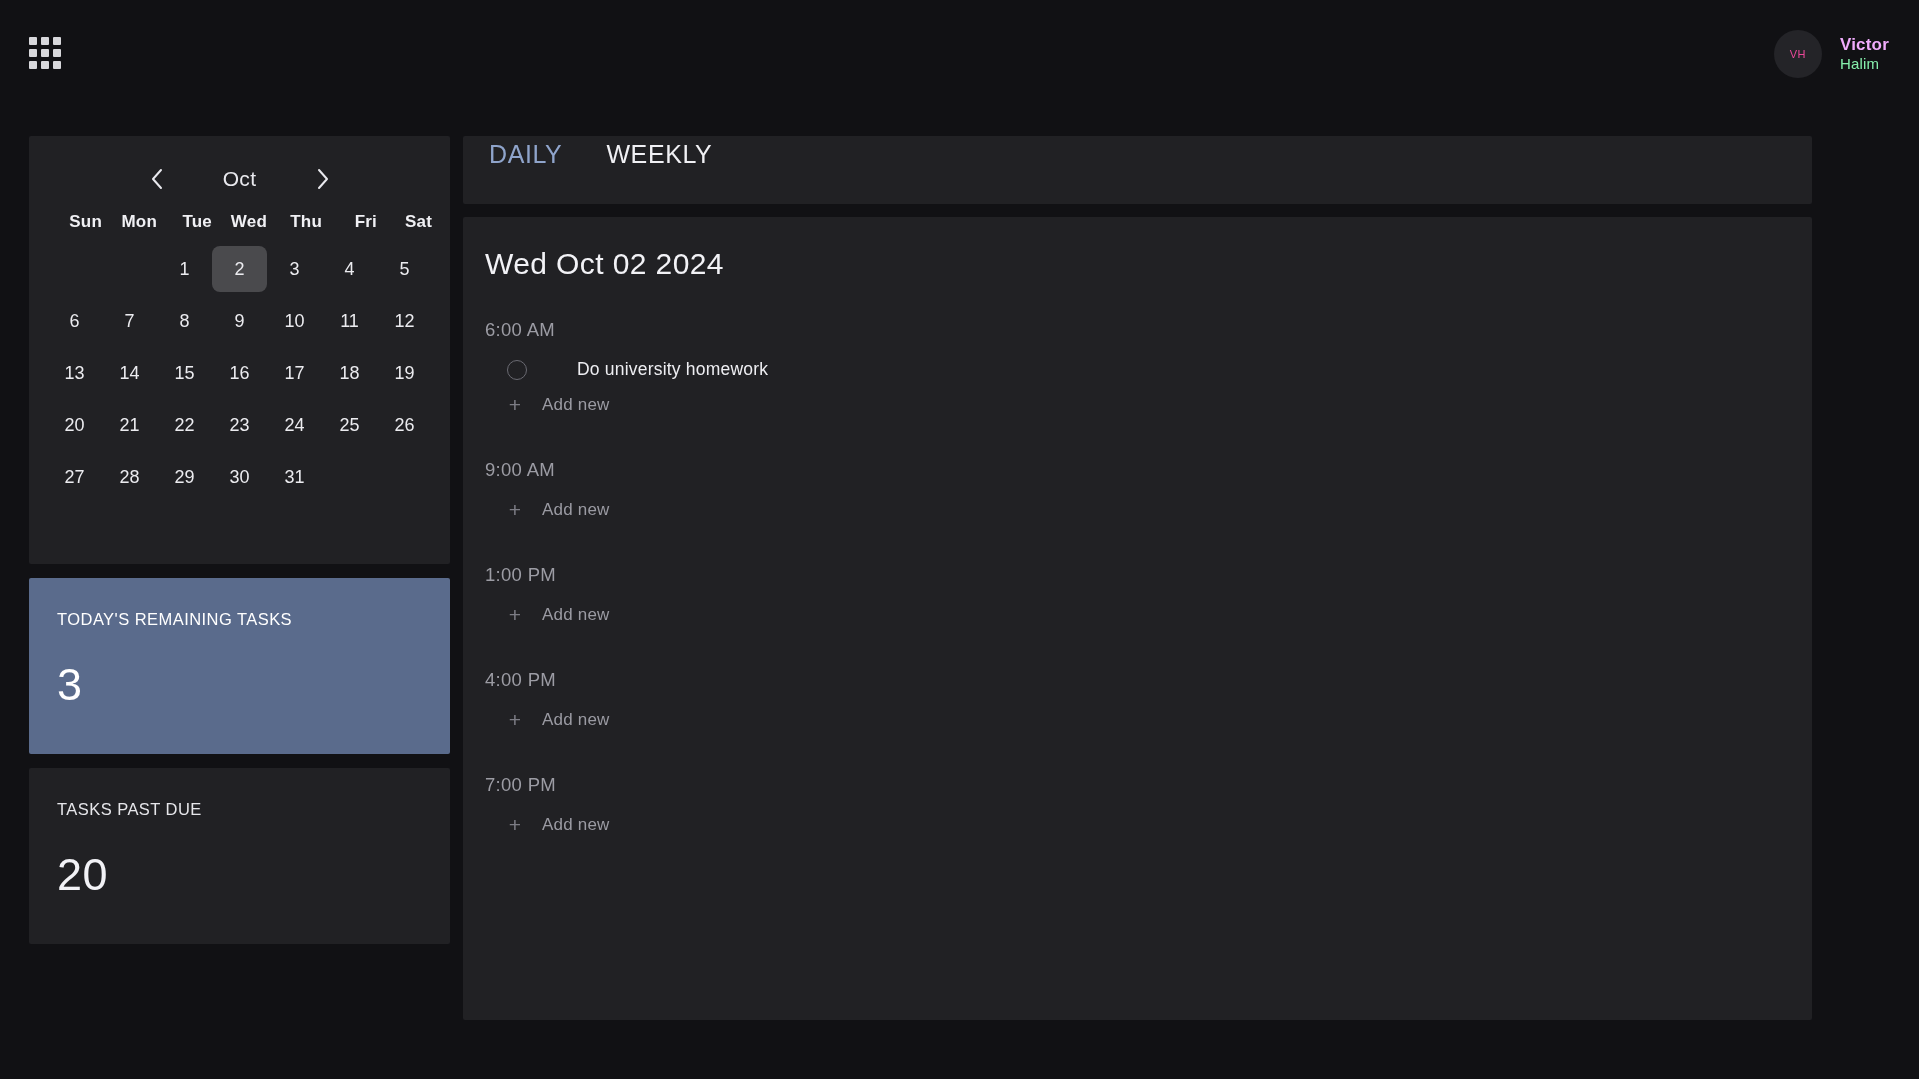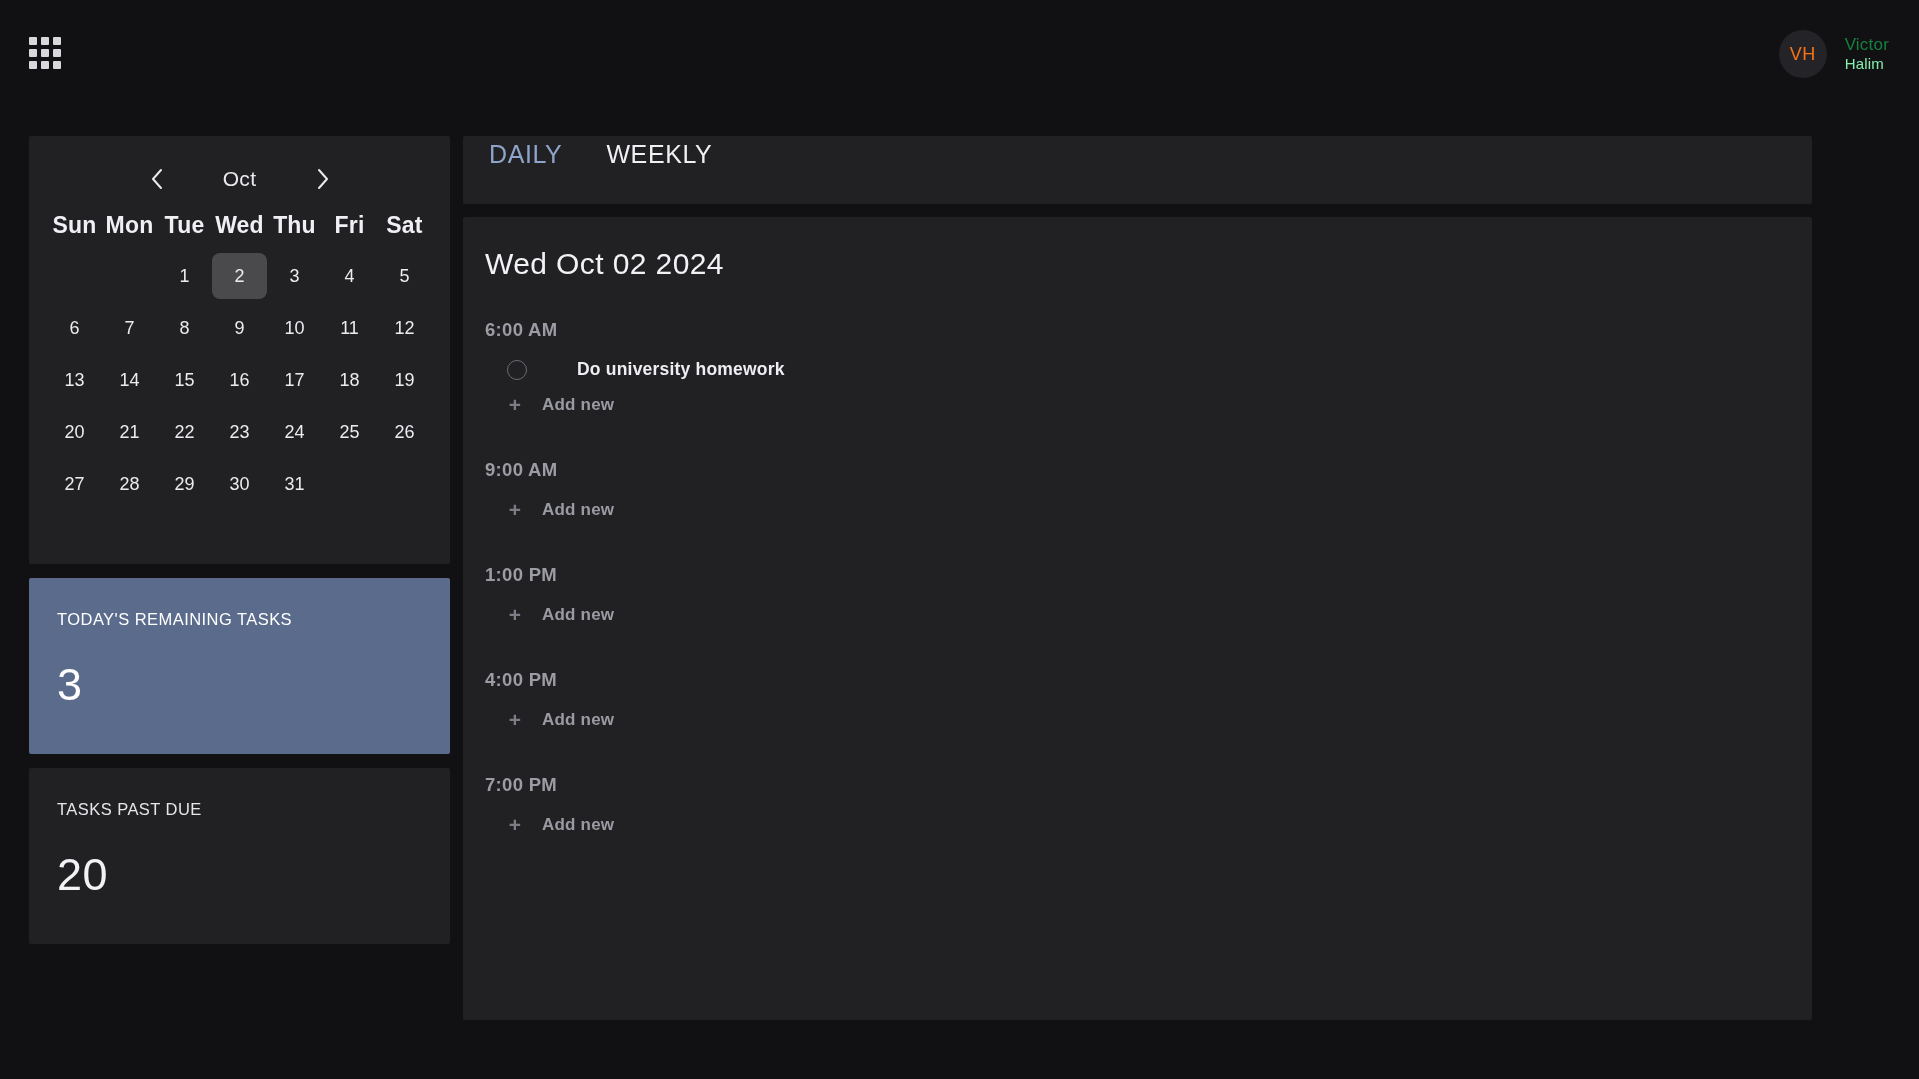--- a/index.html
+++ b/index.html
@@ -47,32 +47,32 @@
     display: flex;
     align-items: center;
     gap: 18px;
     cursor: pointer;
   }
   .avatar {
     width: 48px;
     height: 48px;
     border-radius: 50%;
     background: #242428;
-    color: #f97316;
+    color: #ec4899;
     display: flex;
     align-items: center;
     justify-content: center;
-    font-size: 18px;
+    font-size: 11px;
     letter-spacing: 0.5px;
   }
   .user-names { line-height: 1.25; }
   .user-first {
     font-size: 17px;
-    color: #15803d;
-    font-weight: 400;
+    color: #f0abfc;
+    font-weight: 700;
     letter-spacing: 0.2px;
   }
   .user-last {
     font-size: 15px;
     color: #86efac;
     letter-spacing: 0.2px;
   }
 
   
   .left-col {
@@ -118,22 +118,22 @@
     text-align: center;
     letter-spacing: 0.3px;
   }
 
   .dow-row, .day-row {
     display: grid;
     grid-template-columns: repeat(7, 1fr);
   }
   .dow-row { margin-bottom: 14px; }
   .dow {
-    text-align: center;
-    font-size: 23px;
+    text-align: right;
+    font-size: 17px;
     font-weight: 700;
     color: #f0f0f4;
     letter-spacing: 0.2px;
   }
   .day-row { margin-bottom: 6px; }
   .day {
     height: 46px;
     display: flex;
     align-items: center;
     justify-content: center;
@@ -205,21 +205,21 @@
     overflow: hidden;
   }
 
   .day-title {
     font-size: 30px;
     color: #f2f2f6;
     letter-spacing: 0.4px;
     margin-bottom: 38px;
   }
 
-  .slot { margin-bottom: 44px; font-weight: bold; }
+  .slot { margin-bottom: 44px; }
   .slot-time {
     font-size: 18.5px;
     color: #9c9ca4;
     letter-spacing: 0.3px;
     margin-bottom: 18px;
   }
 
   .task-row {
     display: flex;
     align-items: center;

